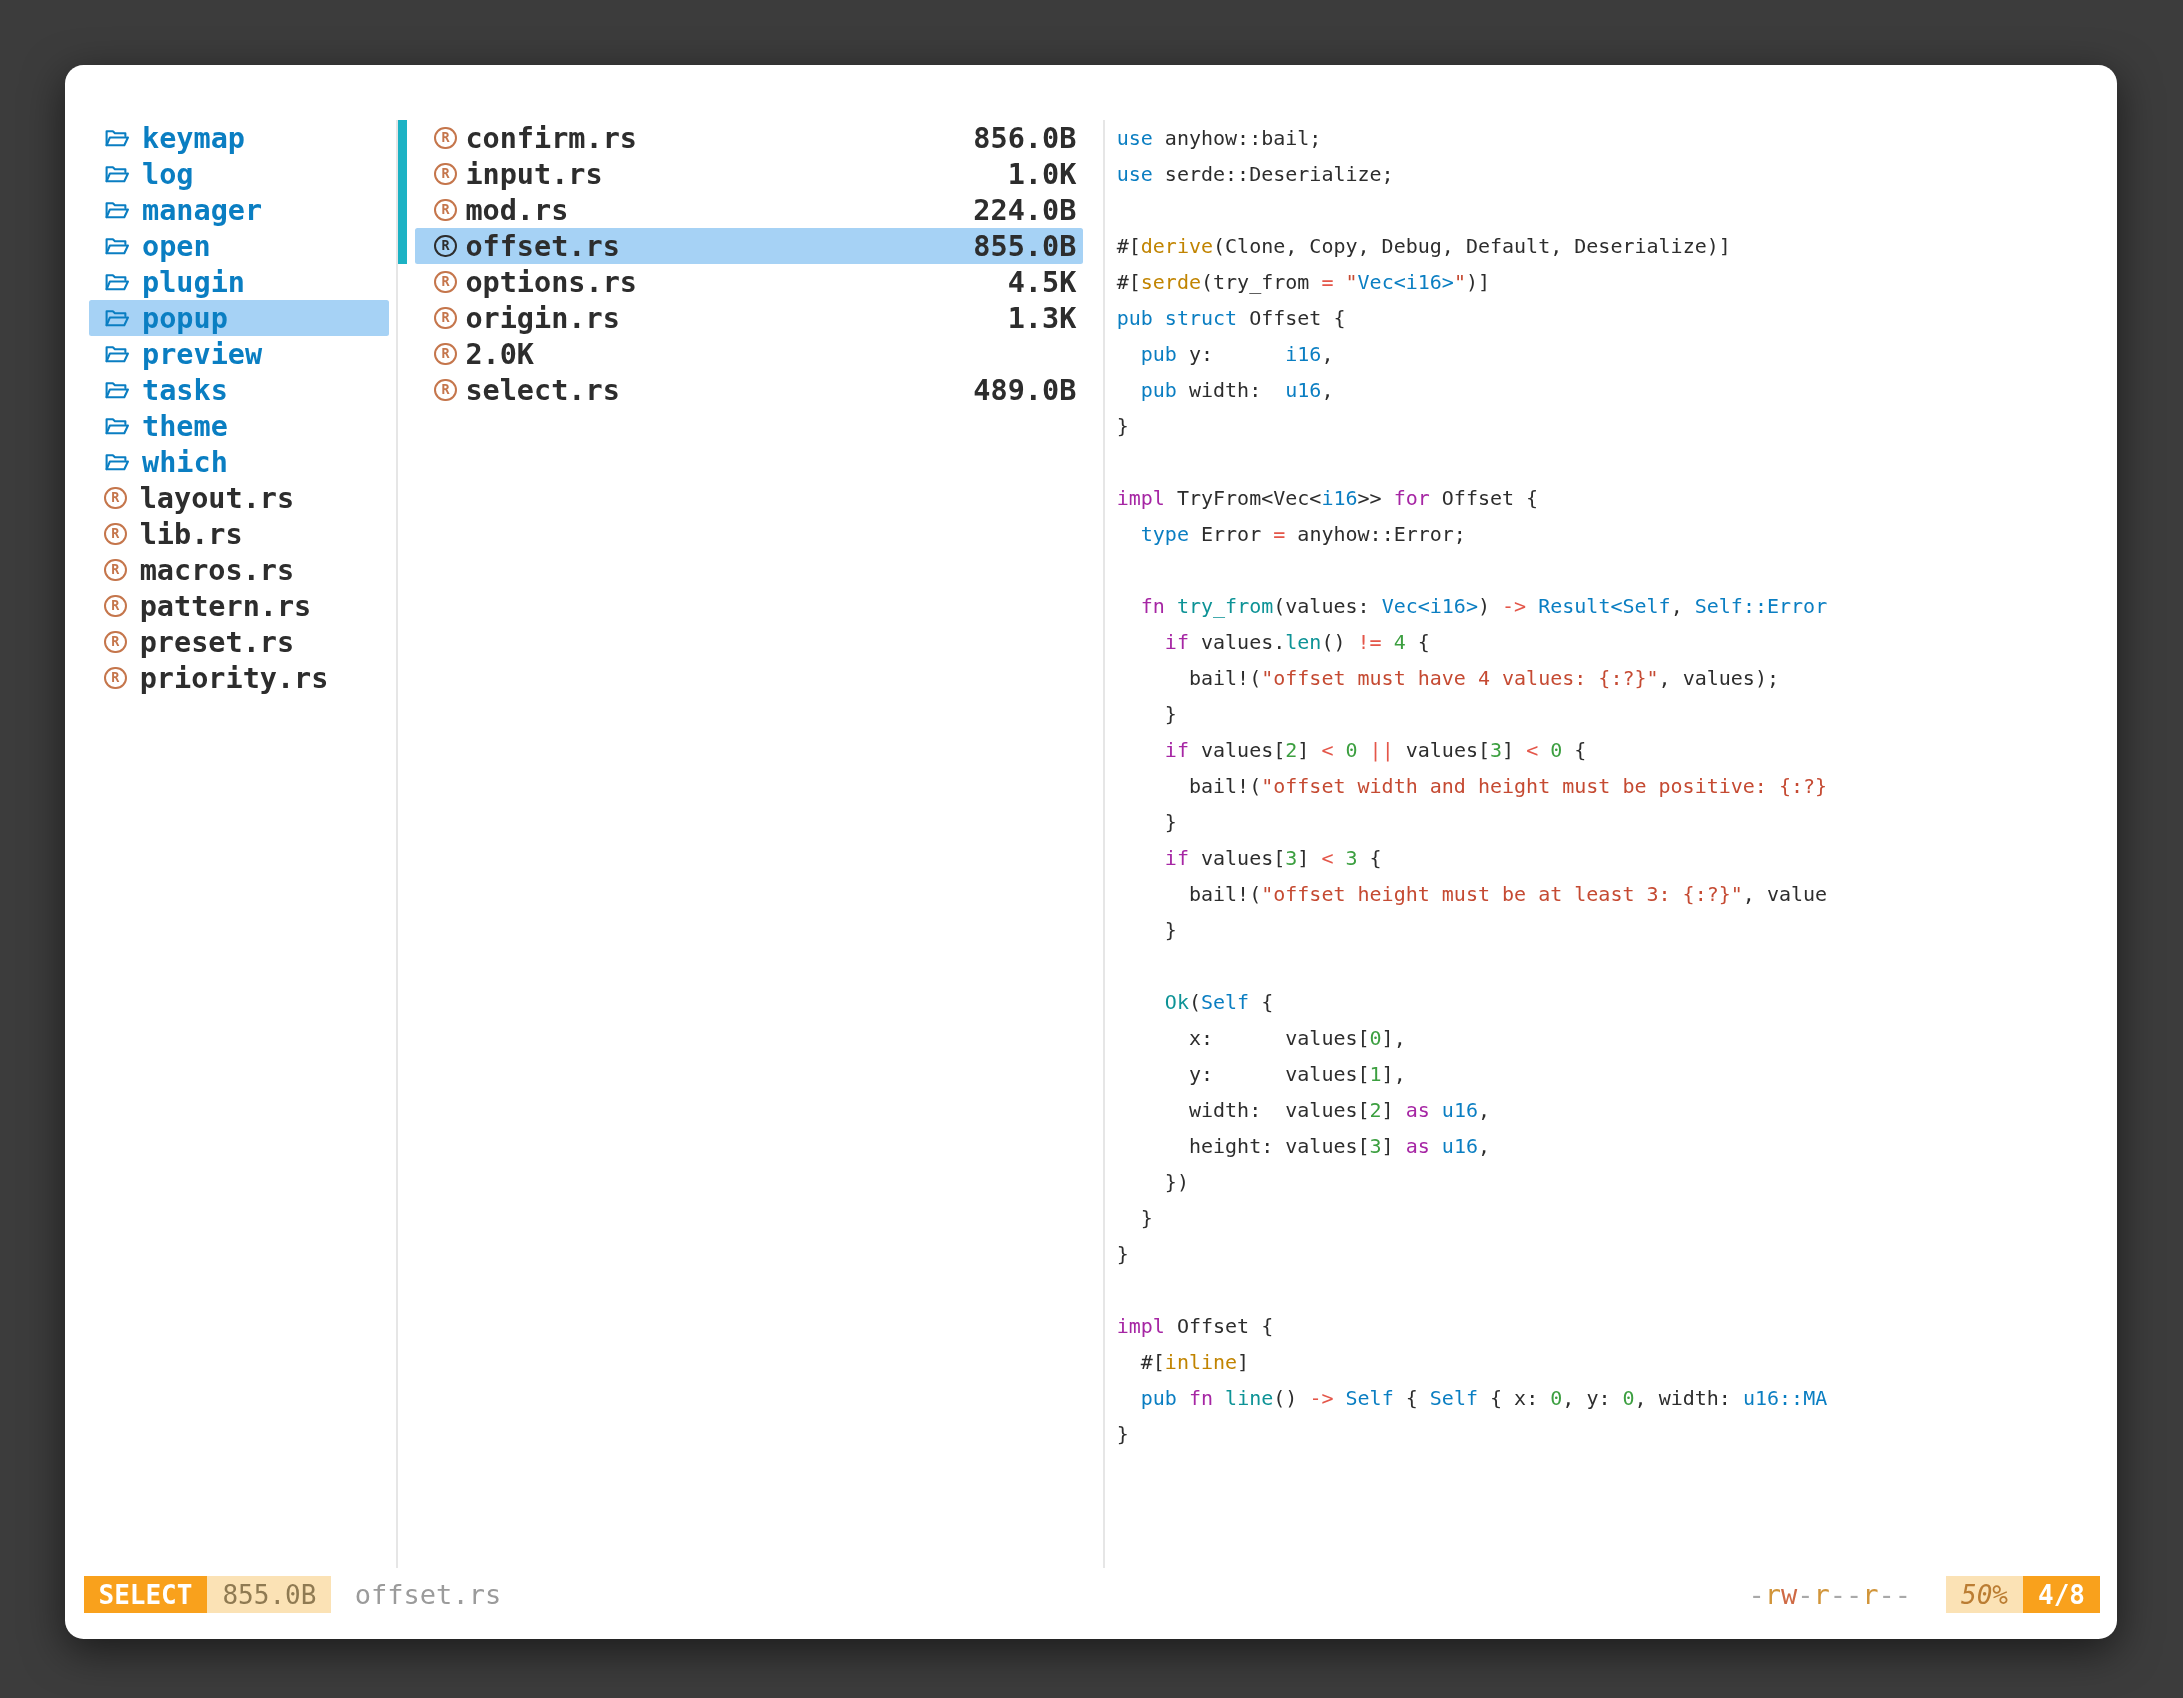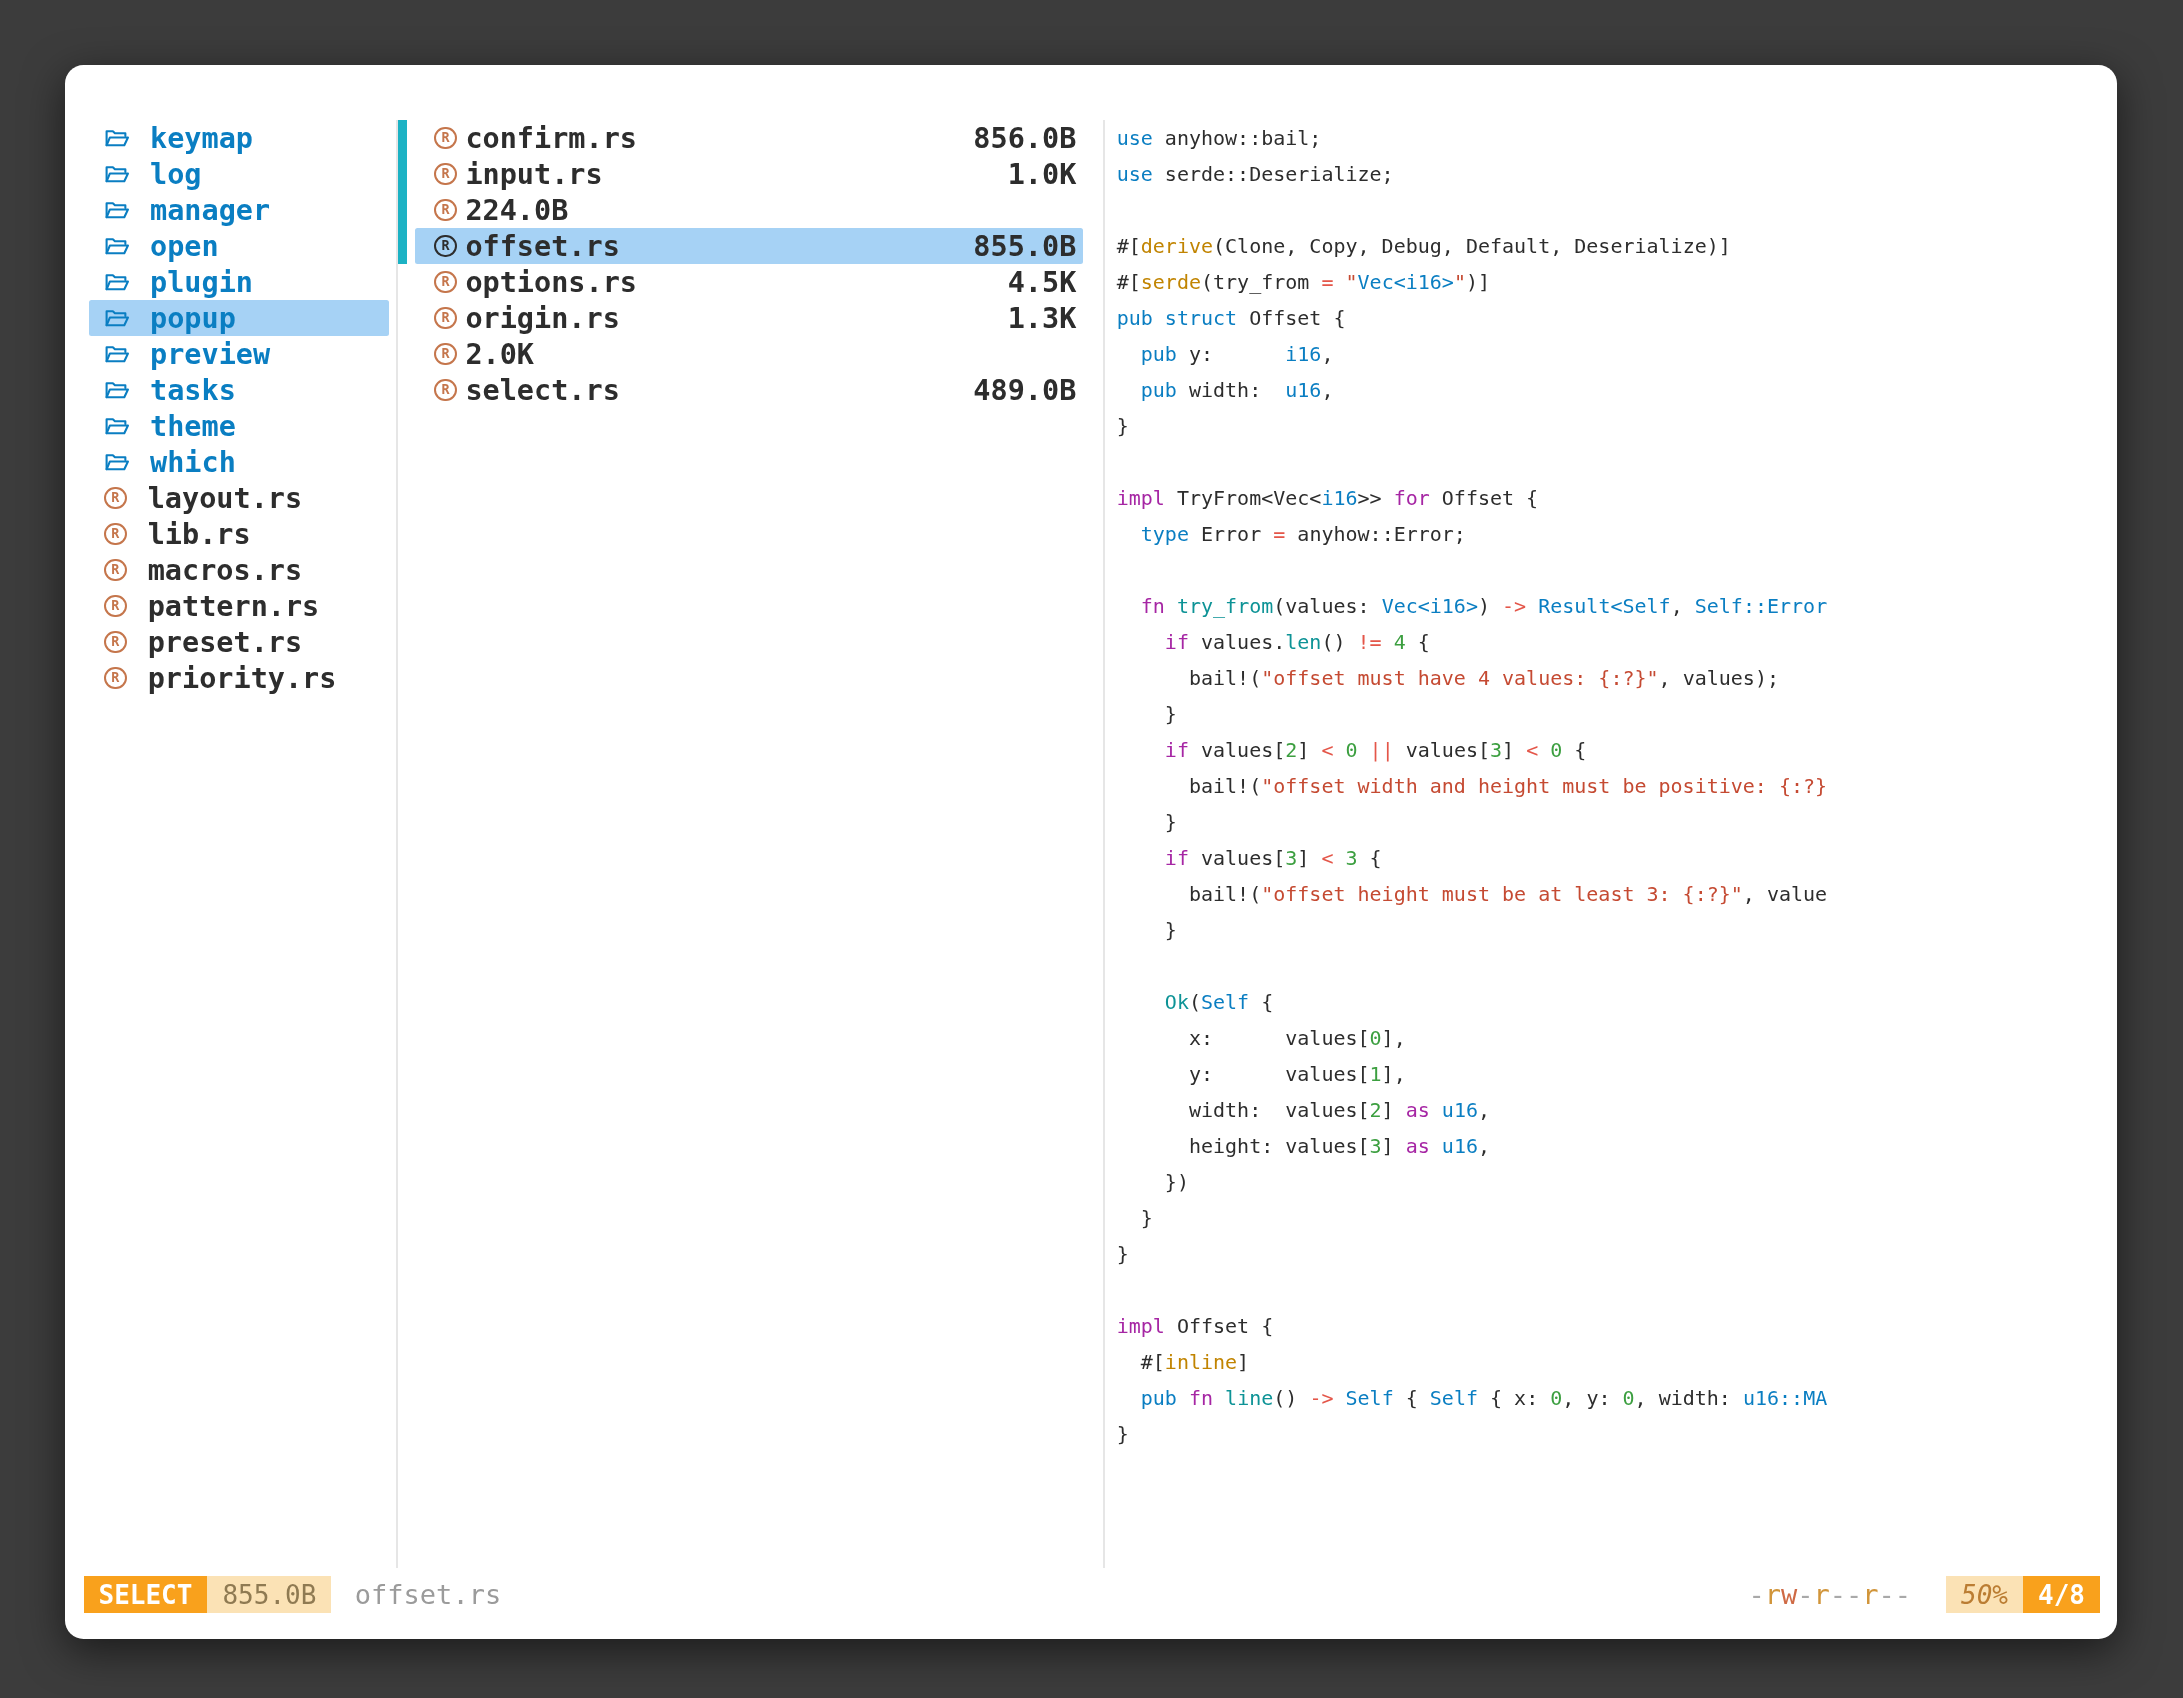--- a/index.html
+++ b/index.html
@@ -18,21 +18,21 @@
   .sidebar  { left:0; width:331px; font-size:28.5px; font-weight:bold; }
   .filelist { left:333px; width:705px; font-size:28.5px; font-weight:bold; }
   .preview  { left:1040px; right:0; bottom:88px; overflow:hidden; padding-left:11.7px;
               font-size:20px; color:var(--syn-d,#2d2d2d); }
   .vdivider { position:absolute; top:55px; height:1448px; width:1.7px; background:var(--divider,#e6e6e6); }
   .vd1 { left:331px; } .vd2 { left:1038px; }
 
   
   .srow {
     height:36px; display:flex; align-items:center;
-    margin-left:24px; width:300px; padding-left:15px; gap:21px;
+    margin-left:24px; width:300px; padding-left:15px; gap:13px;
     border-radius:2.5px; white-space:nowrap; overflow:hidden;
   }
   .srow.folder { color:var(--folder_blue,#0a7ec2); }
   .srow.file   { color:var(--text_dark,#2d2d2d); }
   .srow.hovered { background:var(--selection_blue,#a6d2f5); }
 
   
   .frow {
     height:36px; display:flex; align-items:center; position:relative;
     margin-left:17px; width:668px; padding:0 6.7px 0 19.3px; gap:8.4px;
@@ -208,20 +208,21 @@
         <span class="fname">confirm.rs</span>
         <span class="fsize">856.0B</span>
       </div>
       <div class="frow selected">
         <span class="icon rusticon">R</span>
         <span class="fname">input.rs</span>
         <span class="fsize">1.0K</span>
       </div>
       <div class="frow selected">
         <span class="icon rusticon">R</span>
+        <span class="fname">mod.rs</span>
         <span class="fsize">224.0B</span>
       </div>
       <div class="frow selected hovered">
         <span class="icon rusticon">R</span>
         <span class="fname">offset.rs</span>
         <span class="fsize">855.0B</span>
       </div>
       <div class="frow">
         <span class="icon rusticon">R</span>
         <span class="fname">options.rs</span>

